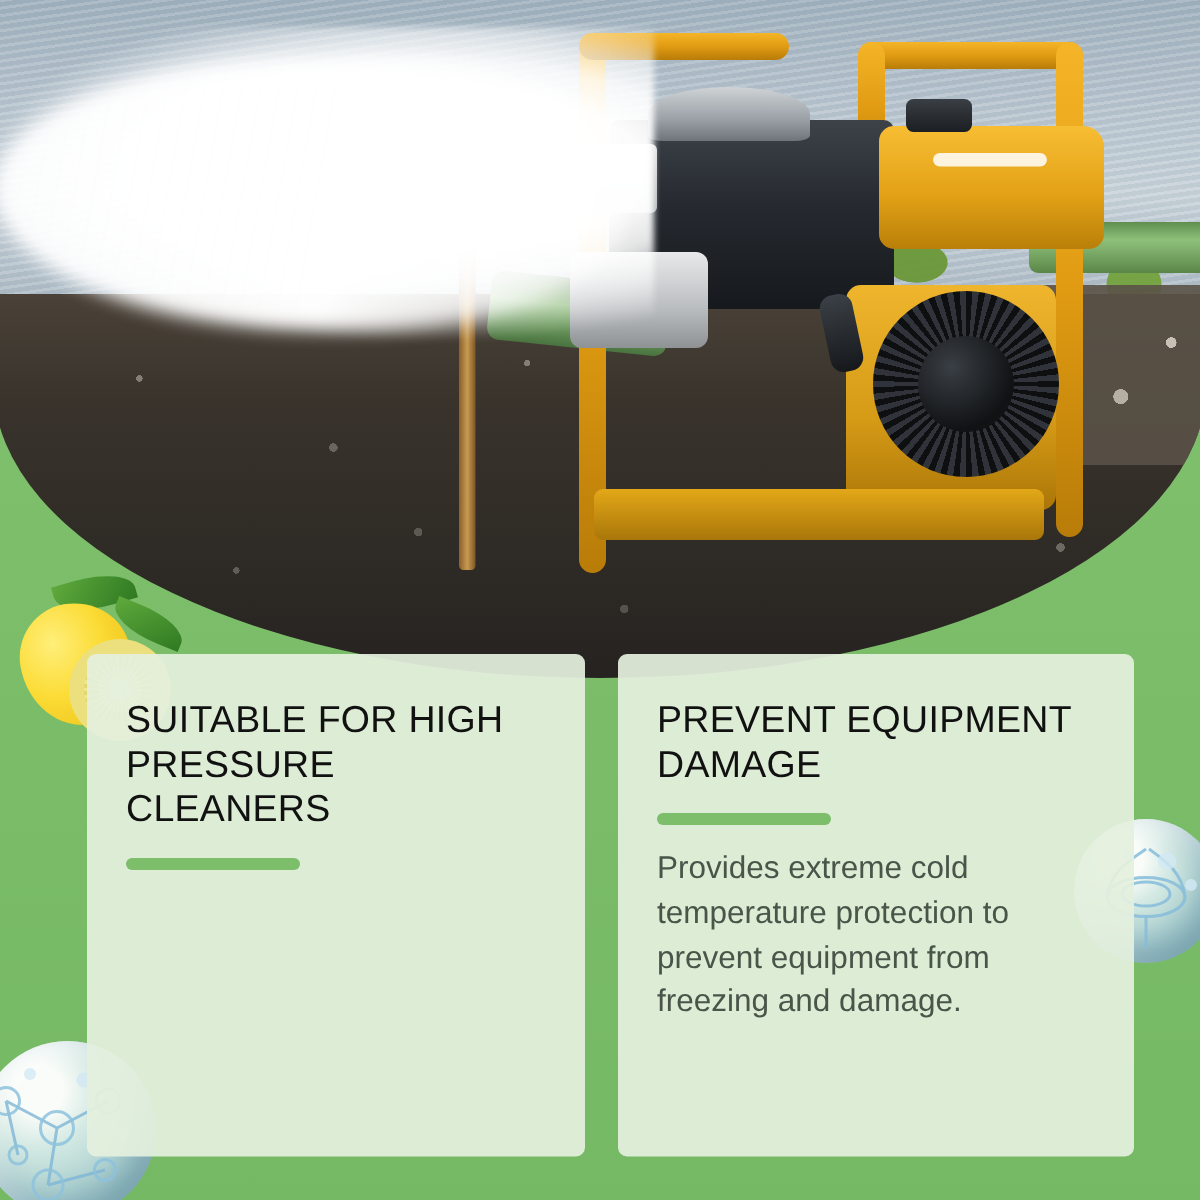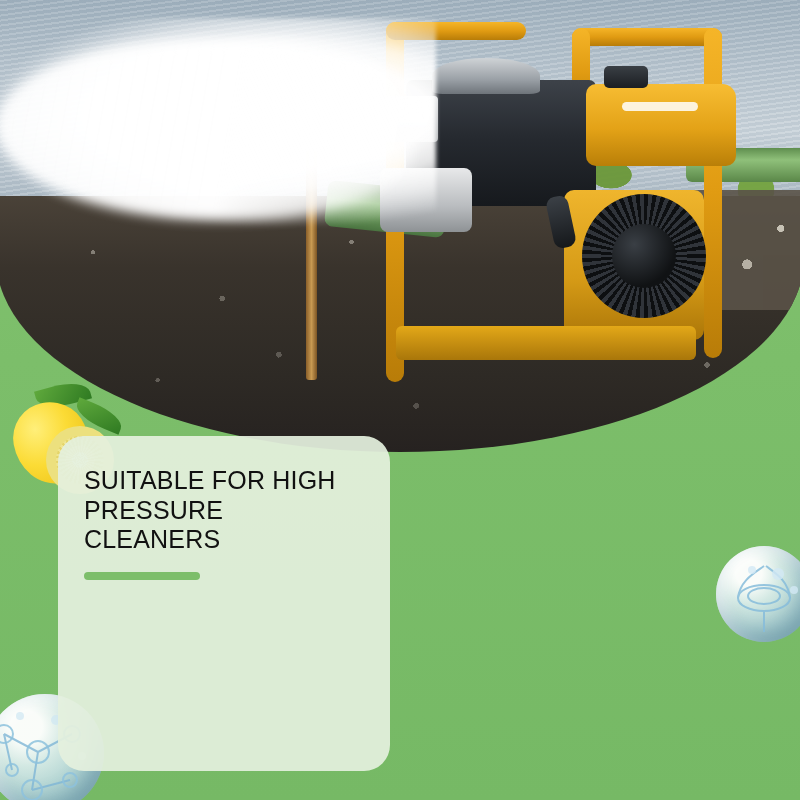--- a/index.html
+++ b/index.html
@@ -266,21 +266,21 @@
   
   .cards {
     position: absolute;
     left: 0; top: 0; width: 800px; height: 800px;
     pointer-events: none;
   }
   .card {
     position: absolute;
     pointer-events: auto;
     background: rgba(228,240,222,0.93);
-    border-radius: 26px;
+    border-radius: 6px;
     padding: 30px 26px 26px 26px;
   }
   .card-left  { left: 58px;  top: 436px; width: 332px; height: 335px; }
   .card-right { left: 412px; top: 436px; width: 344px; height: 335px; }
 
   .card-title {
     margin: 0;
     font-size: 25px;
     line-height: 1.18;
     font-weight: 400;
@@ -403,15 +403,20 @@
     </div>
   </div>
 
   <div class="cards">
 
     <div class="card card-left">
       <h2 class="card-title">SUITABLE FOR HIGH PRESSURE CLEANERS</h2>
       <div class="accent-bar"></div>
     </div>
 
+    <div class="card card-right">
+      <h2 class="card-title">PREVENT EQUIPMENT DAMAGE</h2>
+      <div class="accent-bar"></div>
+      <p class="card-body">Provides extreme cold temperature protection to prevent equipment from freezing and damage.</p>
+    </div>
 
   </div>
 </div>
 
 </body></html>

